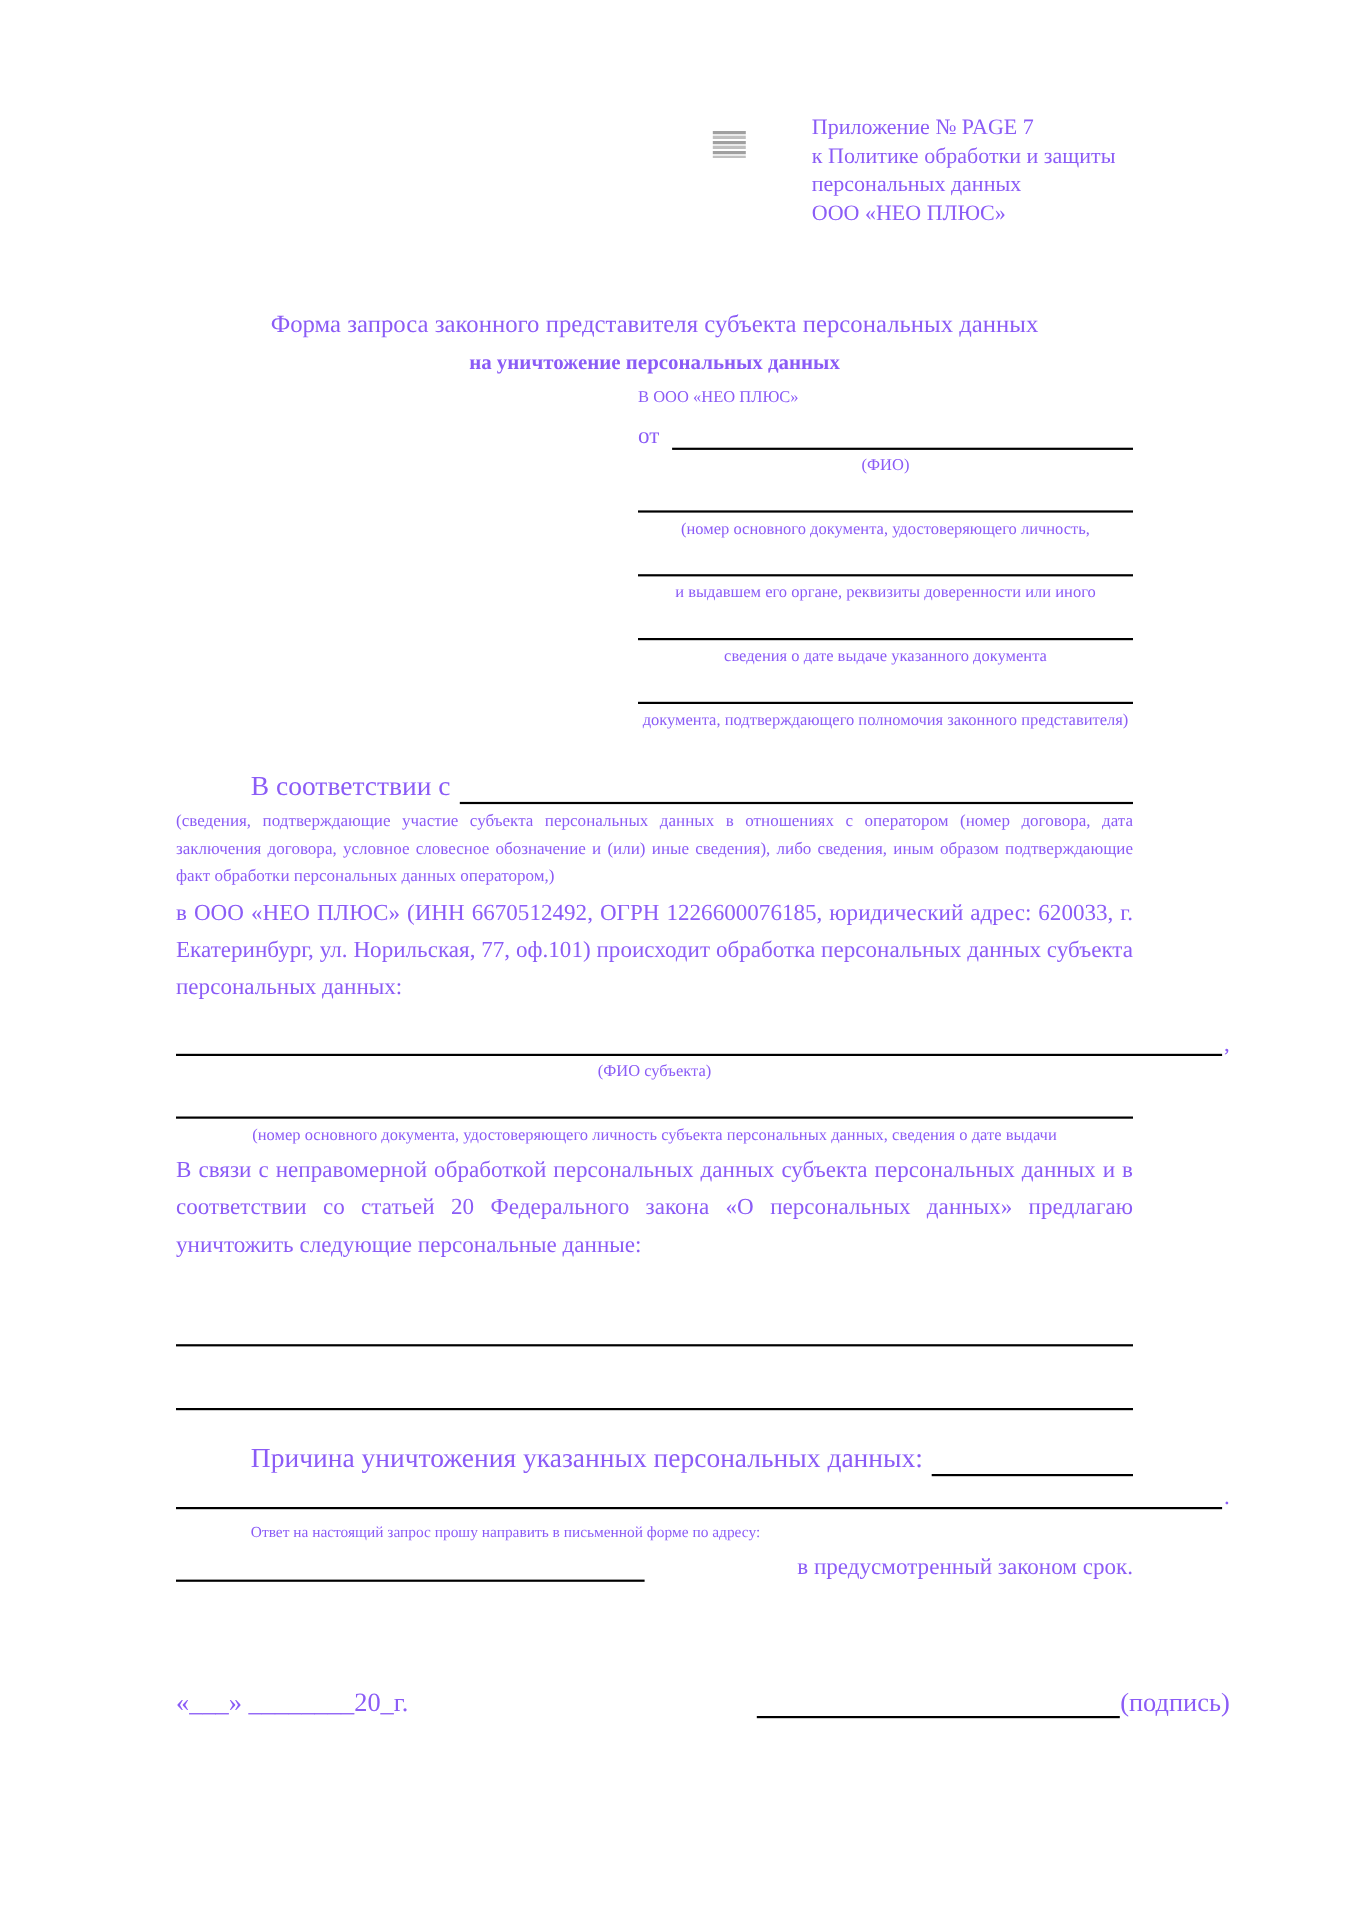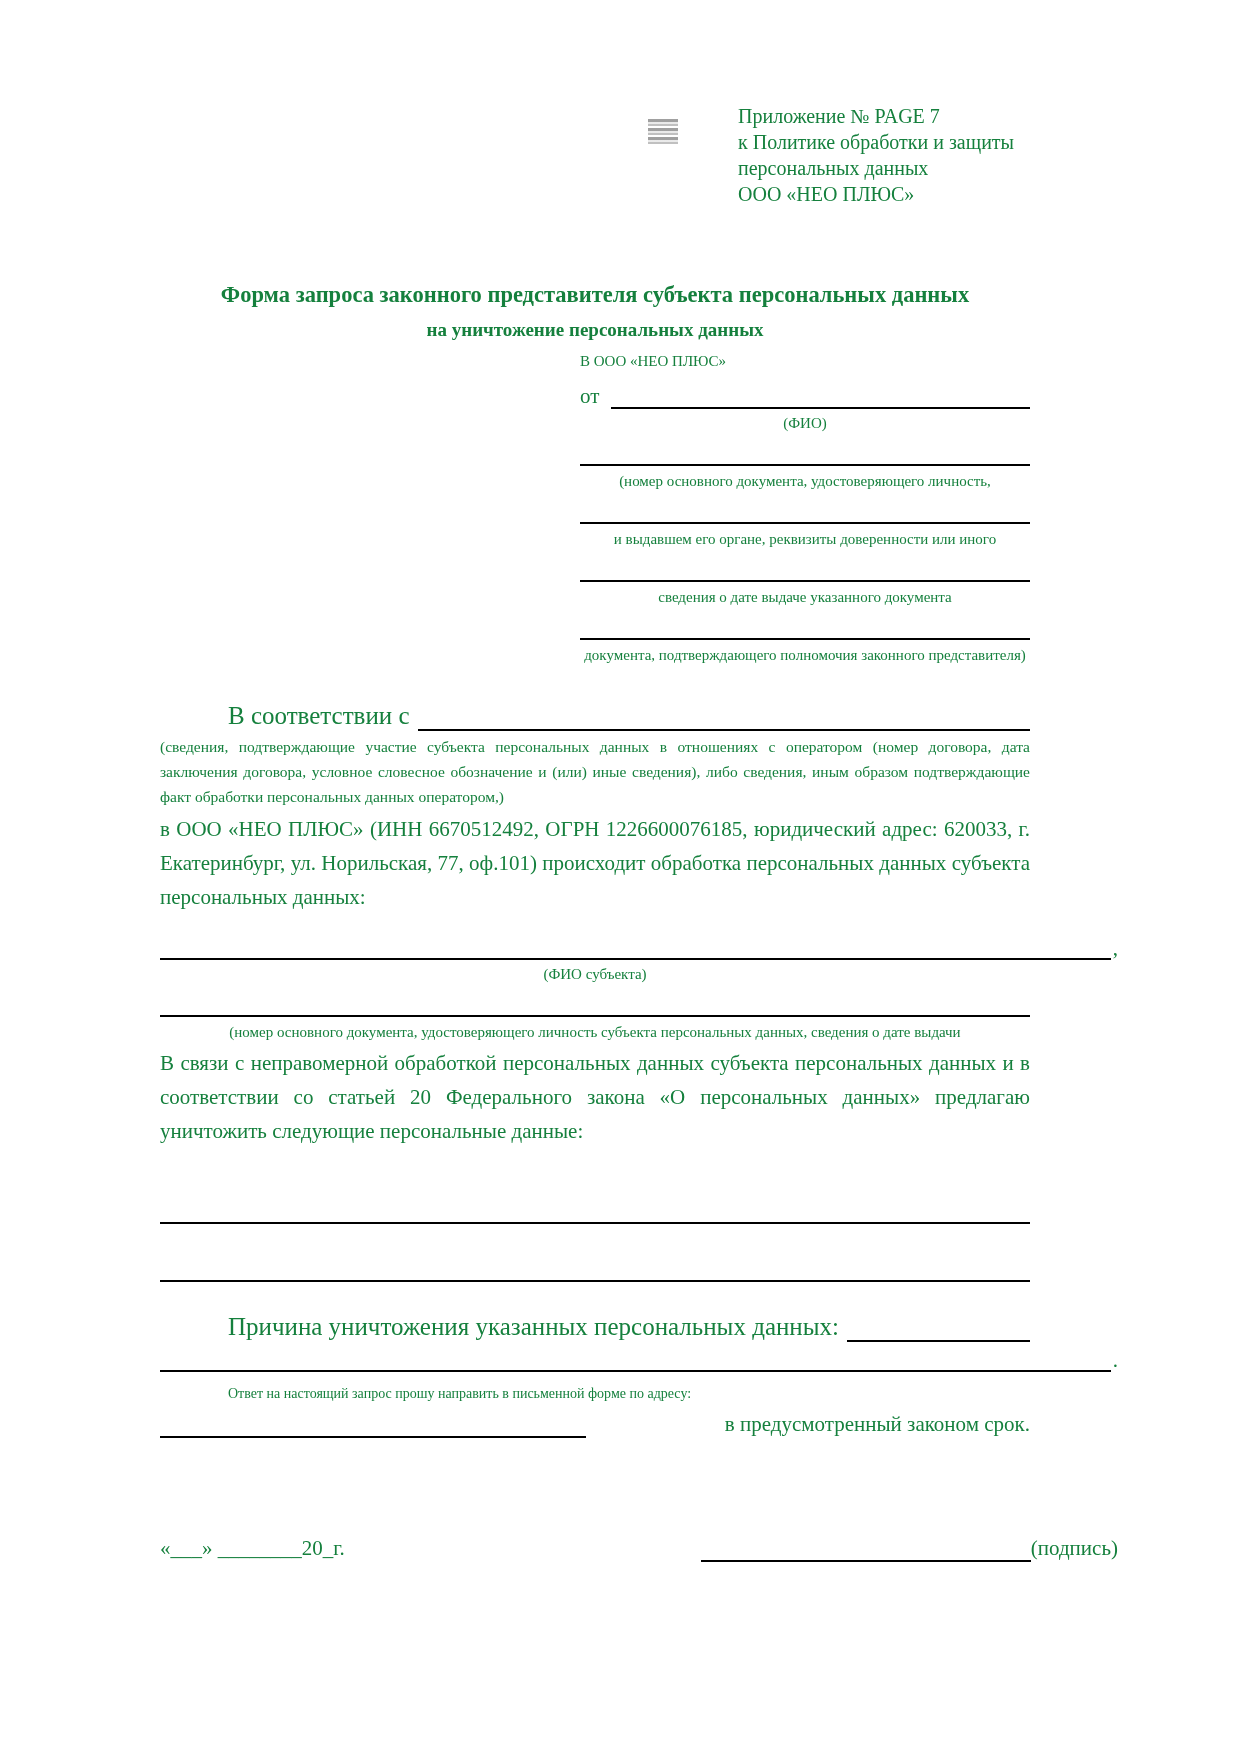--- a/index.html
+++ b/index.html
@@ -1,33 +1,33 @@
 <!DOCTYPE html>
 <html lang="ru"><head>
 <meta charset="utf-8">
 <style>
   html,body{margin:0;padding:0;background:#ffffff;}
   .page{
     position:relative;
     width:1242px;height:1755px;
-    background:#ffffff;color:#15803d;
+    background:#ffffff;color:#8b5cf6;
     font-family:"Liberation Serif","DejaVu Serif",serif;
     box-sizing:border-box;
     padding:103px 212px 40px 160px;
     overflow:hidden;
   }
   
   .artifact{
     position:absolute;left:648px;top:119px;width:30px;height:26px;
     background:repeating-linear-gradient(
       to bottom,#8f8f8f 0 3px,#e6e6e6 3px 5px,#b5b5b5 5px 7px,#ffffff 7px 9px);
     opacity:.85;
   }
   .hdr{margin-left:578px;font-size:20px;line-height:26px;}
-  .title{margin-top:70px;text-align:center;font-weight:bold;font-size:22.5px;line-height:35px;}
+  .title{margin-top:70px;text-align:center;font-weight:normal;font-size:22.5px;line-height:35px;}
   .t2{text-align:center;font-weight:bold;font-size:19px;line-height:35px;}
   .addr{margin-left:420px;}
   .to-line{font-size:15px;line-height:28px;}
   .row{display:flex;align-items:flex-end;}
   .bl{border-bottom:2px solid #000000;}
   .grow{flex:1 1 auto;}
   .from-row{font-size:21px;line-height:26px;margin-top:8px;}
   .from-row .lbl{padding-right:12px;}
   .from-row .bl{height:24px;}
   .cap{font-size:15px;line-height:19px;text-align:center;}
@@ -52,21 +52,21 @@
   .subj-cap{margin-top:5px;}
   .destr{margin-top:4px;}
   .blank1{margin-top:44px;}
   .blank2{margin-top:26px;}
   .reason{margin-top:30px;}
   .period-row{margin-top:4px;}
   .period-row .bl{height:24px;}
   .reply-para{margin-top:6px;font-size:14px;line-height:32px;text-indent:68px;font-family:Liberation Serif, serif;}
   .reply-row{font-size:21px;line-height:28px;justify-content:space-between;}
   .reply-row .bl{width:426px;height:24px;}
-  .footer{margin-top:96px;font-size:21px;line-height:28px;align-items:flex-end;}
+  .footer{margin-top:96px;font-size:24px;line-height:28px;align-items:flex-end;}
   .footer .spacer{flex:1 1 auto;}
   .footer .sig{width:330px;height:24px;}
 </style>
 </head>
 <body>
 
 <div class="page">
 
   <div class="artifact"></div>
 

